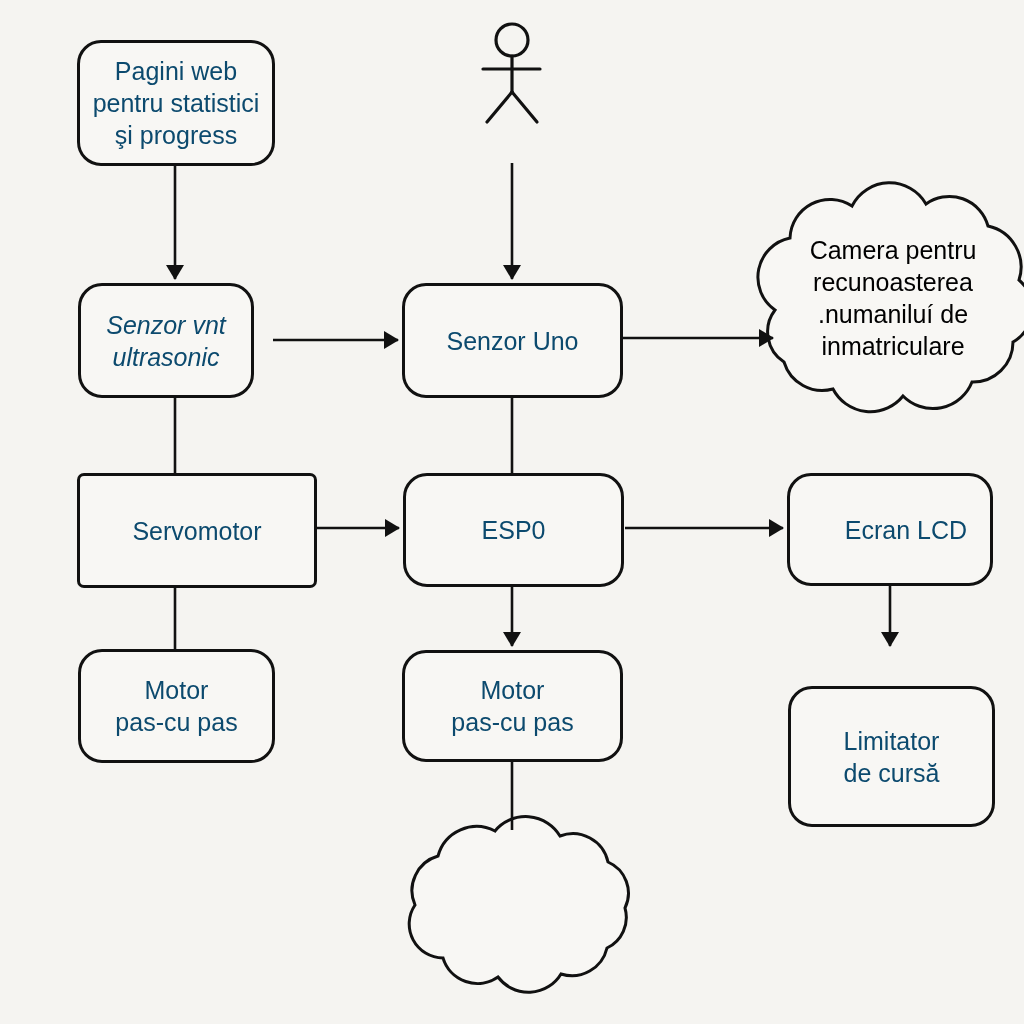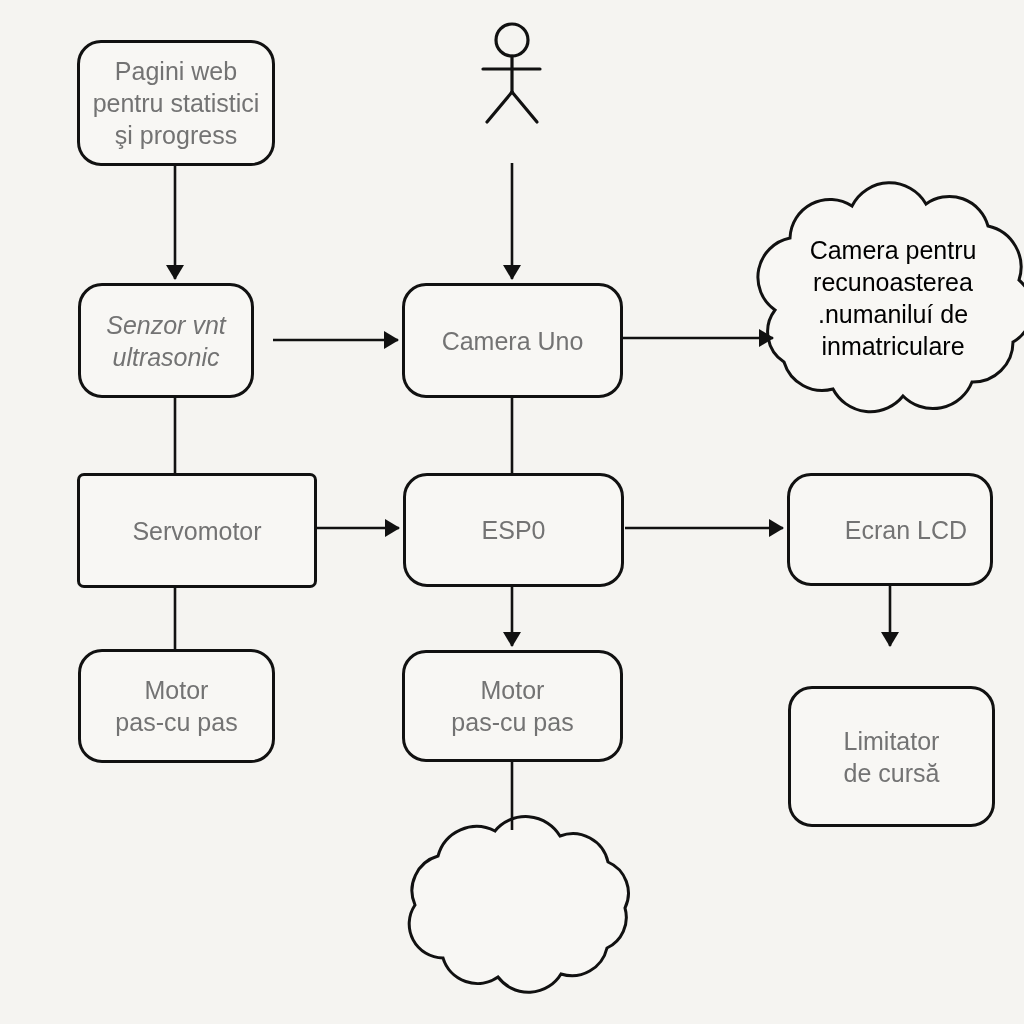--- a/index.html
+++ b/index.html
@@ -30,21 +30,21 @@
     background: #f8f7f4;
     display: flex;
     align-items: center;
     justify-content: center;
     text-align: center;
   }
   .lbl {
     white-space: pre-line;
     font-size: 25px;
     line-height: 32px;
-    color: #737373;
+    color: #0c4a6e;
     text-align: center;
   }
   .cloud-label {
     position: absolute;
     text-align: center;
     white-space: pre-line;
     font-size: 25px;
     line-height: 32px;
     color: #000000;
   }
@@ -103,21 +103,21 @@
 pentru statistici
 şi progress</span>
   </div>
 
   <div class="node" style="left:78px; top:283px; width:176px; height:115px;font-style:italic;">
     <span class="lbl">Senzor vnt
 ultrasonic</span>
   </div>
 
   <div class="node" style="left:402px; top:283px; width:221px; height:115px;">
-    <span class="lbl">Camera Uno</span>
+    <span class="lbl">Senzor Uno</span>
   </div>
 
   <div class="node" style="left:77px; top:473px; width:240px; height:115px;border-radius:7px;">
     <span class="lbl">Servomotor</span>
   </div>
 
   <div class="node" style="left:403px; top:473px; width:221px; height:114px;">
     <span class="lbl">ESP0</span>
   </div>
 

